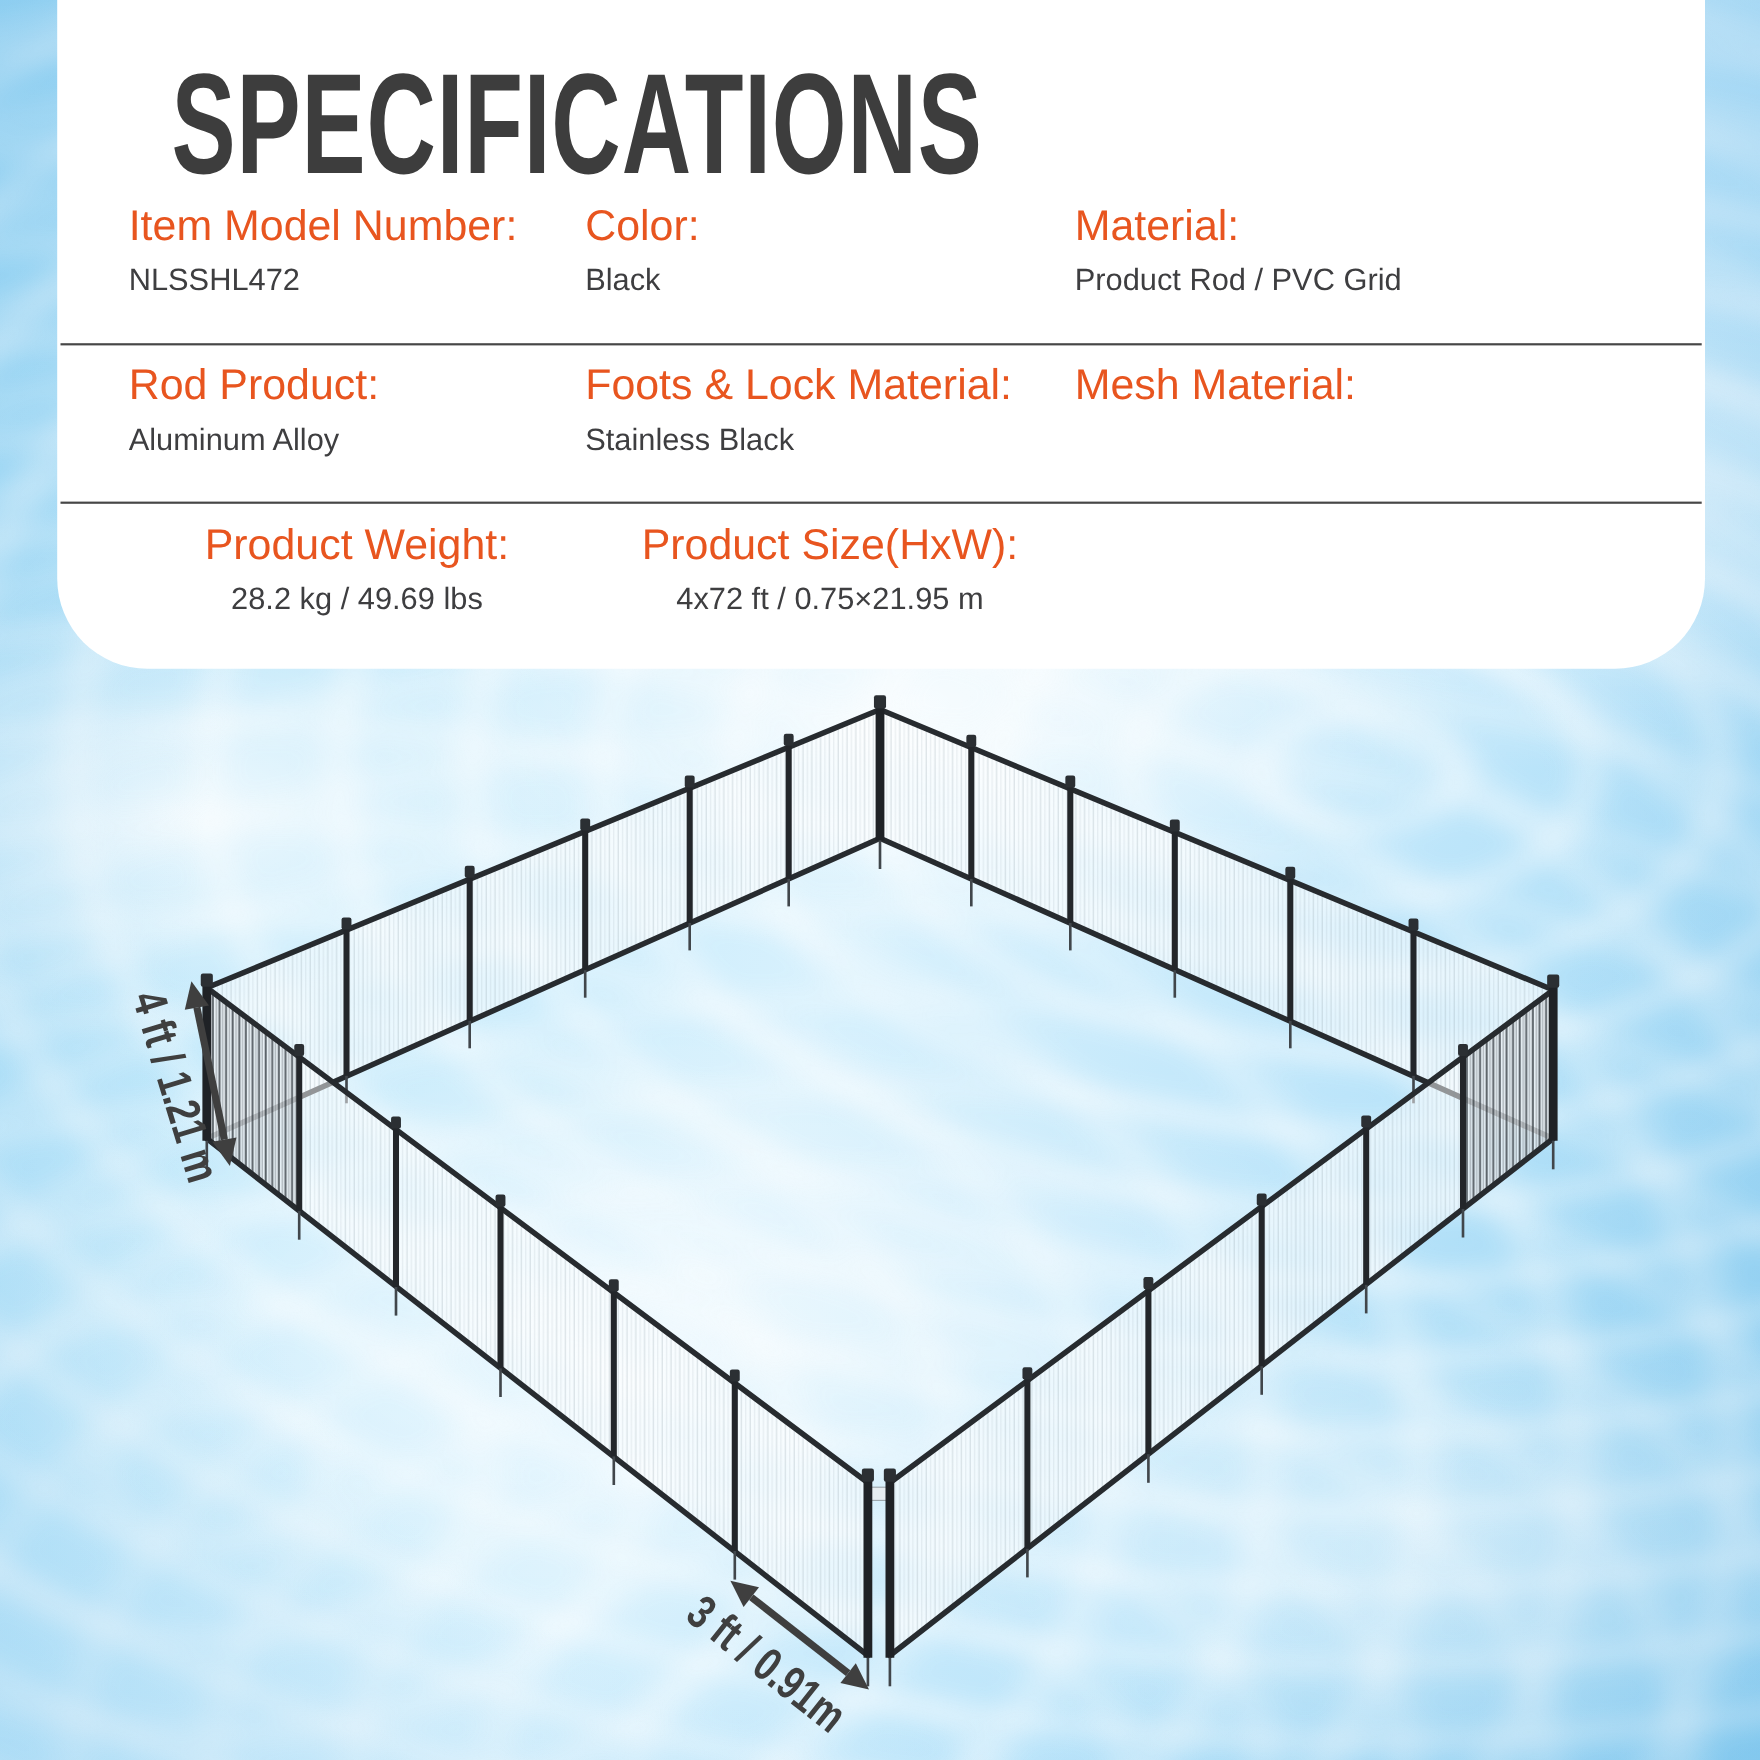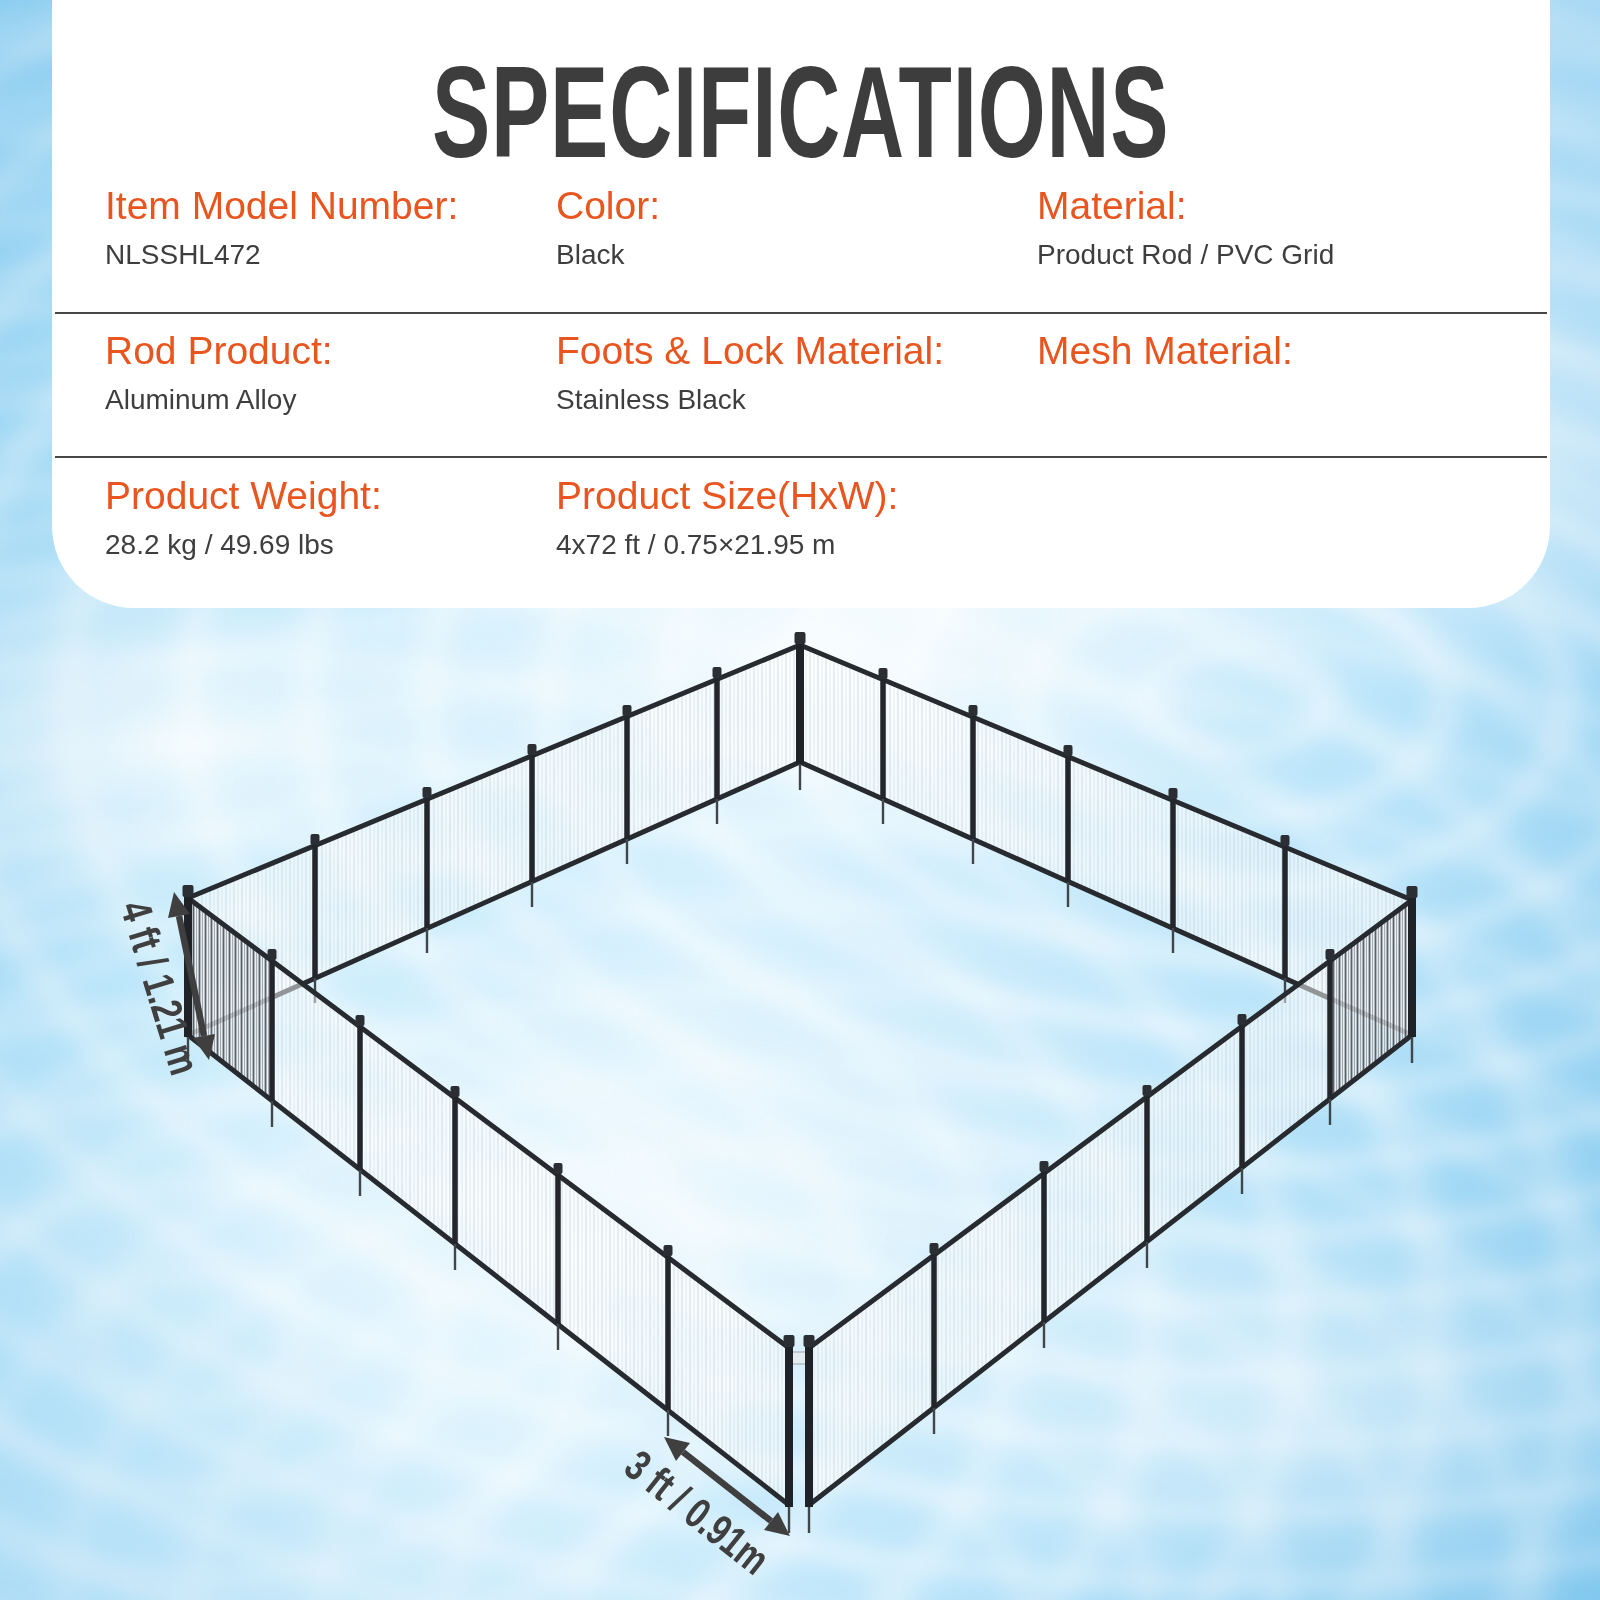--- a/index.html
+++ b/index.html
@@ -31,33 +31,33 @@
   .vignette{
     position:absolute;inset:0;
     background:radial-gradient(ellipse at 50% 55%, transparent 55%, rgba(92,176,228,.30) 100%);
   }
   
   .panel{
     position:absolute;left:52px;top:0;width:1498px;height:608px;
     background:#ffffff;border-radius:0 0 82px 82px;
   }
   .title{
-    position:absolute;left:0;right:0;top:48px;text-align:center;
+    position:absolute;left:0;right:0;top:48px;text-align:left;
     color:#3d3d3d;font-weight:bold;font-size:112px;line-height:1;
     white-space:nowrap;
   }
   .title span{display:inline-block;transform:scale(.78,1.16);transform-origin:center top;letter-spacing:1px;}
   .spec-row{
-    position:absolute;left:0;right:0;
+    position:absolute;left:12px;right:0;
     display:grid;grid-template-columns:415px 445px auto;
-    padding-left:53px;box-sizing:border-box;gap:36px;
+    padding-left:53px;box-sizing:border-box;
   }
   .row-1{top:183px;}
   .row-2{top:328px;}
-  .row-3{top:473px;}
+  .row-3{top:473px;text-align:center;}
   .spec-label{color:#e8551f;font-size:39px;line-height:1.18;}
   .spec-value{color:#3e3e40;font-size:28px;line-height:1.18;margin-top:9px;}
   .divider{position:absolute;left:3px;width:1492px;height:2px;background:#474747;}
   .div-1{top:312px;}
   .div-2{top:456px;}
   
   .fence-svg{position:absolute;inset:0;}
   .rail{stroke:#272b2f;stroke-width:5;stroke-linecap:round;fill:none;}
   .post{stroke:#23262a;stroke-width:5.5;stroke-linecap:butt;}
   .cpost{stroke:#1f2226;stroke-width:8;}

